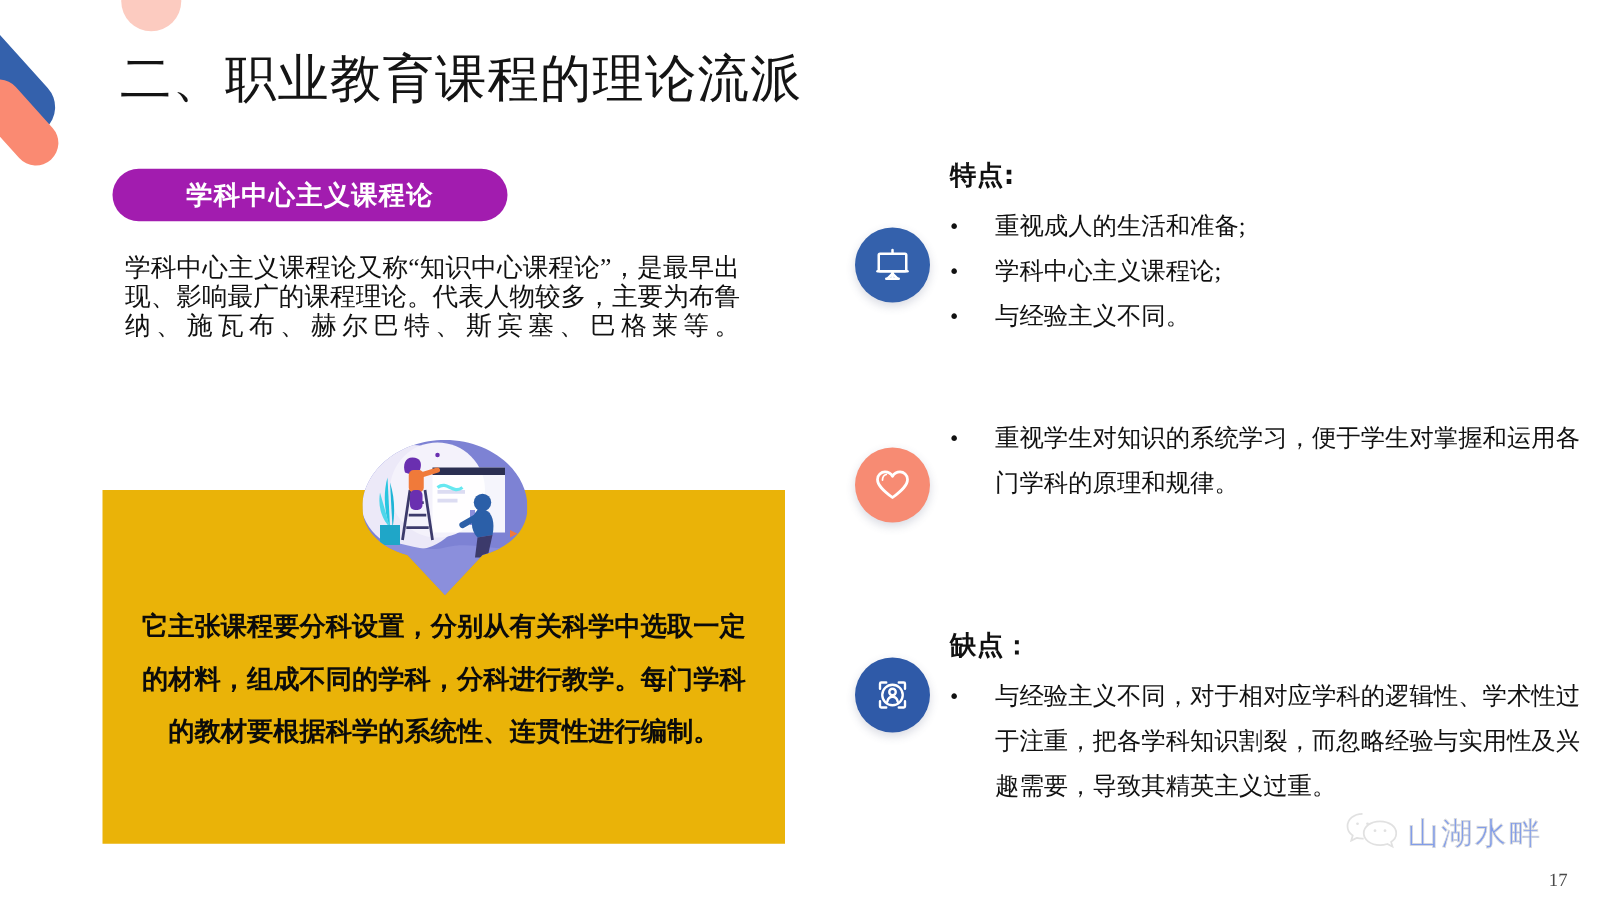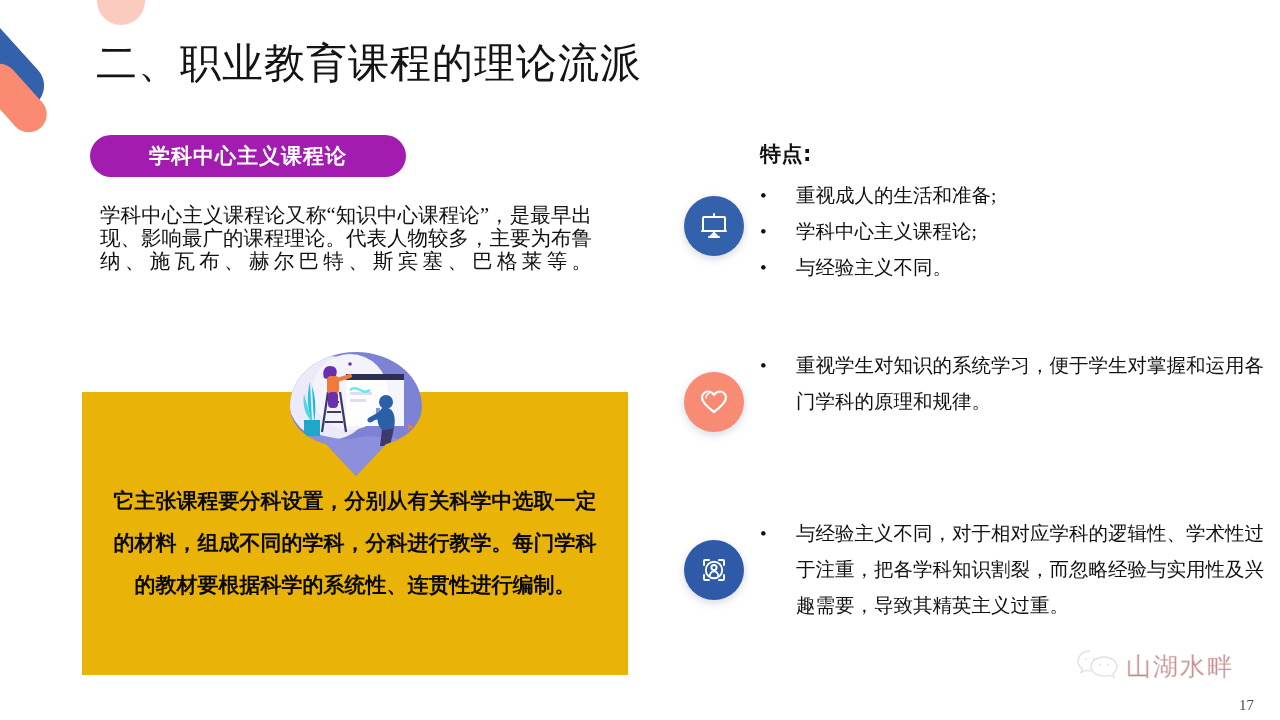--- a/index.html
+++ b/index.html
@@ -130,21 +130,20 @@
   .right-col {
     position: absolute;
     left: 668px;
     top: 126px;
     width: 600px;
   }
   .feature-block {
     position: relative;
     display: flex;
     align-items: flex-start;
-    margin-top: 14px;
   }
   .icon-circle {
     width: 60px;
     height: 60px;
     border-radius: 50%;
     flex: 0 0 60px;
     display: flex;
     align-items: center;
     justify-content: center;
     box-shadow: 0 3px 8px rgba(60,70,110,0.20);
@@ -197,21 +196,21 @@
     top: 648px;
     display: flex;
     align-items: center;
     gap: 8px;
     opacity: 0.55;
   }
   .watermark-text {
     font-family: "DejaVu Sans", "Liberation Sans", sans-serif;
     font-size: 25px;
     letter-spacing: 2px;
-    color: #b91c1c;
+    color: #1d4ed8;
     -webkit-text-stroke: 0.6px #bdbdbd;
   }
   .page-number {
     position: absolute;
     right: 26px;
     bottom: 6px;
     font-size: 15px;
     color: #4a4a4a;
     font-family: "Liberation Serif", serif;
     margin-left: 37px;
@@ -345,20 +344,21 @@
           <path d="M21 6 h4 a1 1 0 0 1 1 1 v4"></path>
           <path d="M26 21 v4 a1 1 0 0 1 -1 1 h-4"></path>
           <path d="M11 26 H7 a1 1 0 0 1 -1 -1 v-4"></path>
           <circle cx="16" cy="16" r="8.2"></circle>
           <circle cx="16" cy="13.6" r="2.6"></circle>
           <path d="M11.8 21.4 C 12.4 18.6 14 17.4 16 17.4 C 18 17.4 19.6 18.6 20.2 21.4"></path>
         </svg>
       </div>
     </div>
     <div class="feature-body">
+      <div class="feature-heading">缺点：</div>
       <div class="bullet-row">
         <span class="bullet-dot">•</span>
         <span class="bullet-text">与经验主义不同，对于相对应学科的逻辑性、学术性过于注重，把各学科知识割裂，而忽略经验与实用性及兴趣需要，导致其精英主义过重。</span>
       </div>
     </div>
   </div>
 
 </div>
 
 <div class="watermark">

